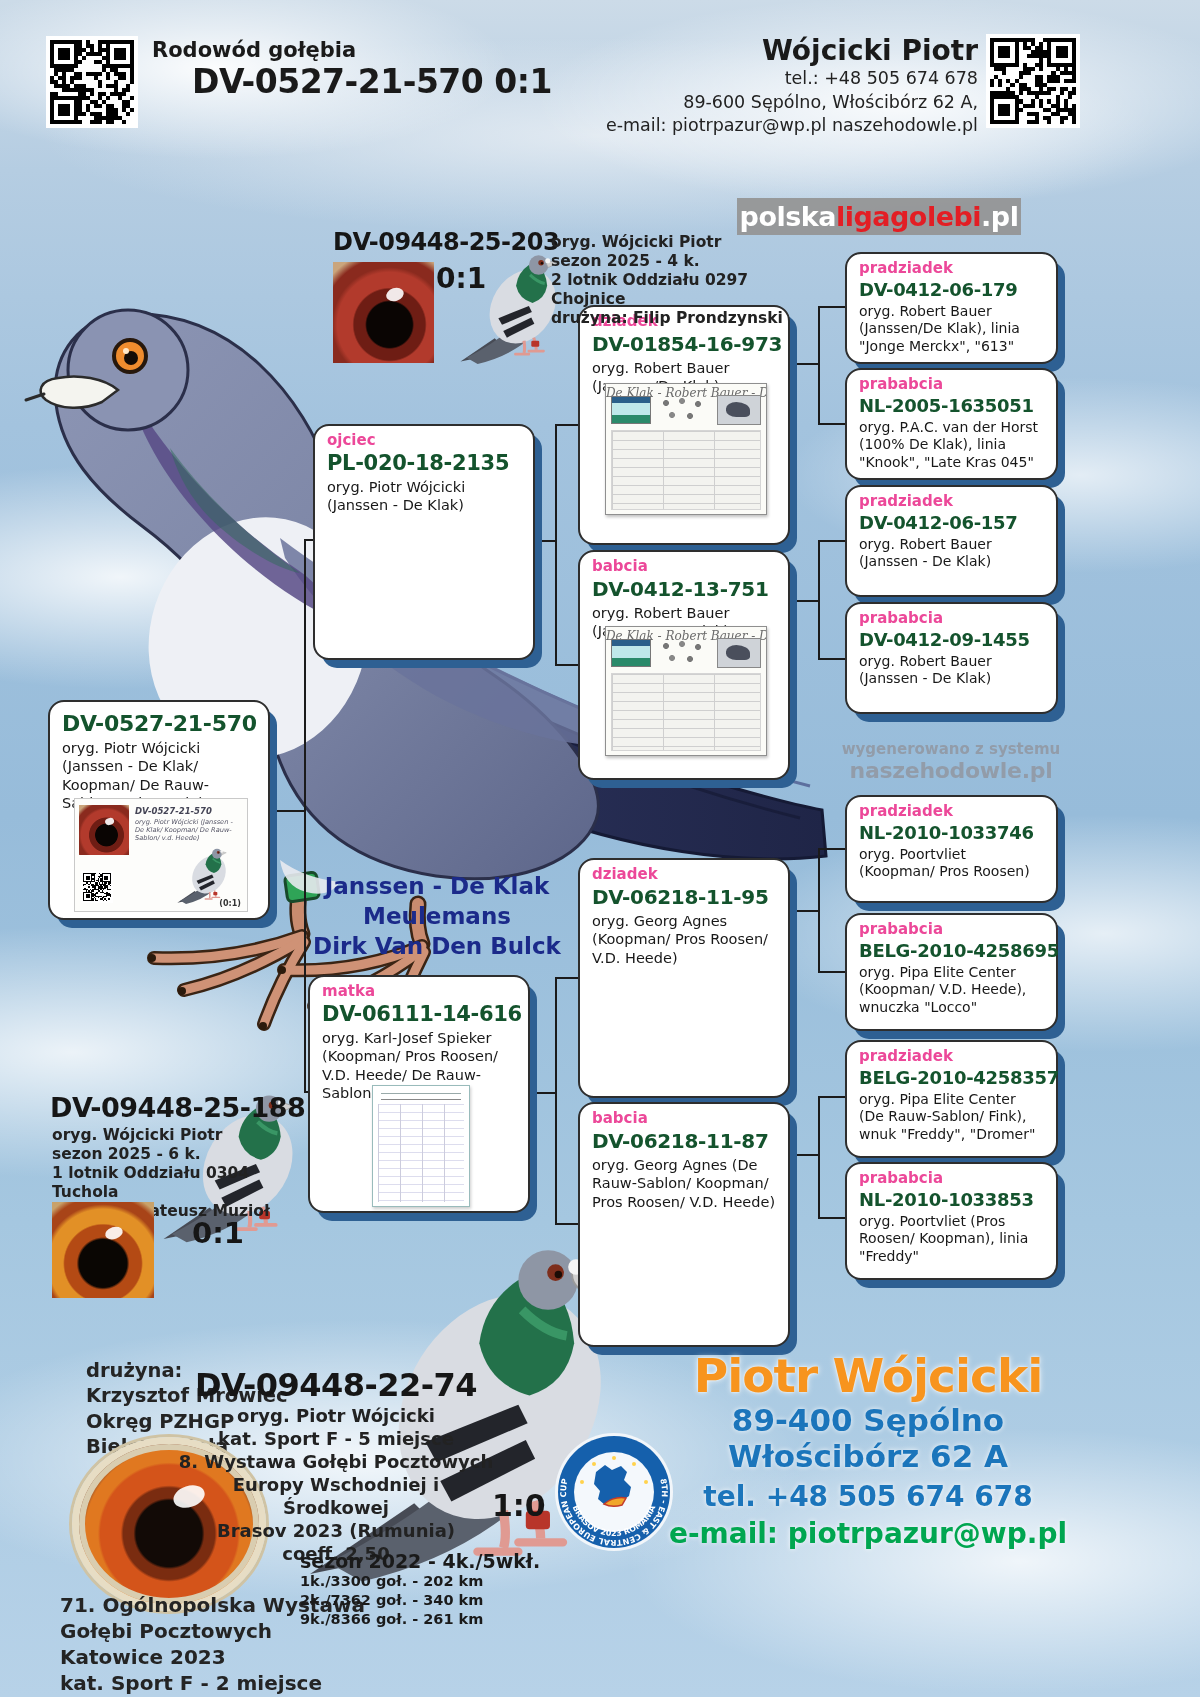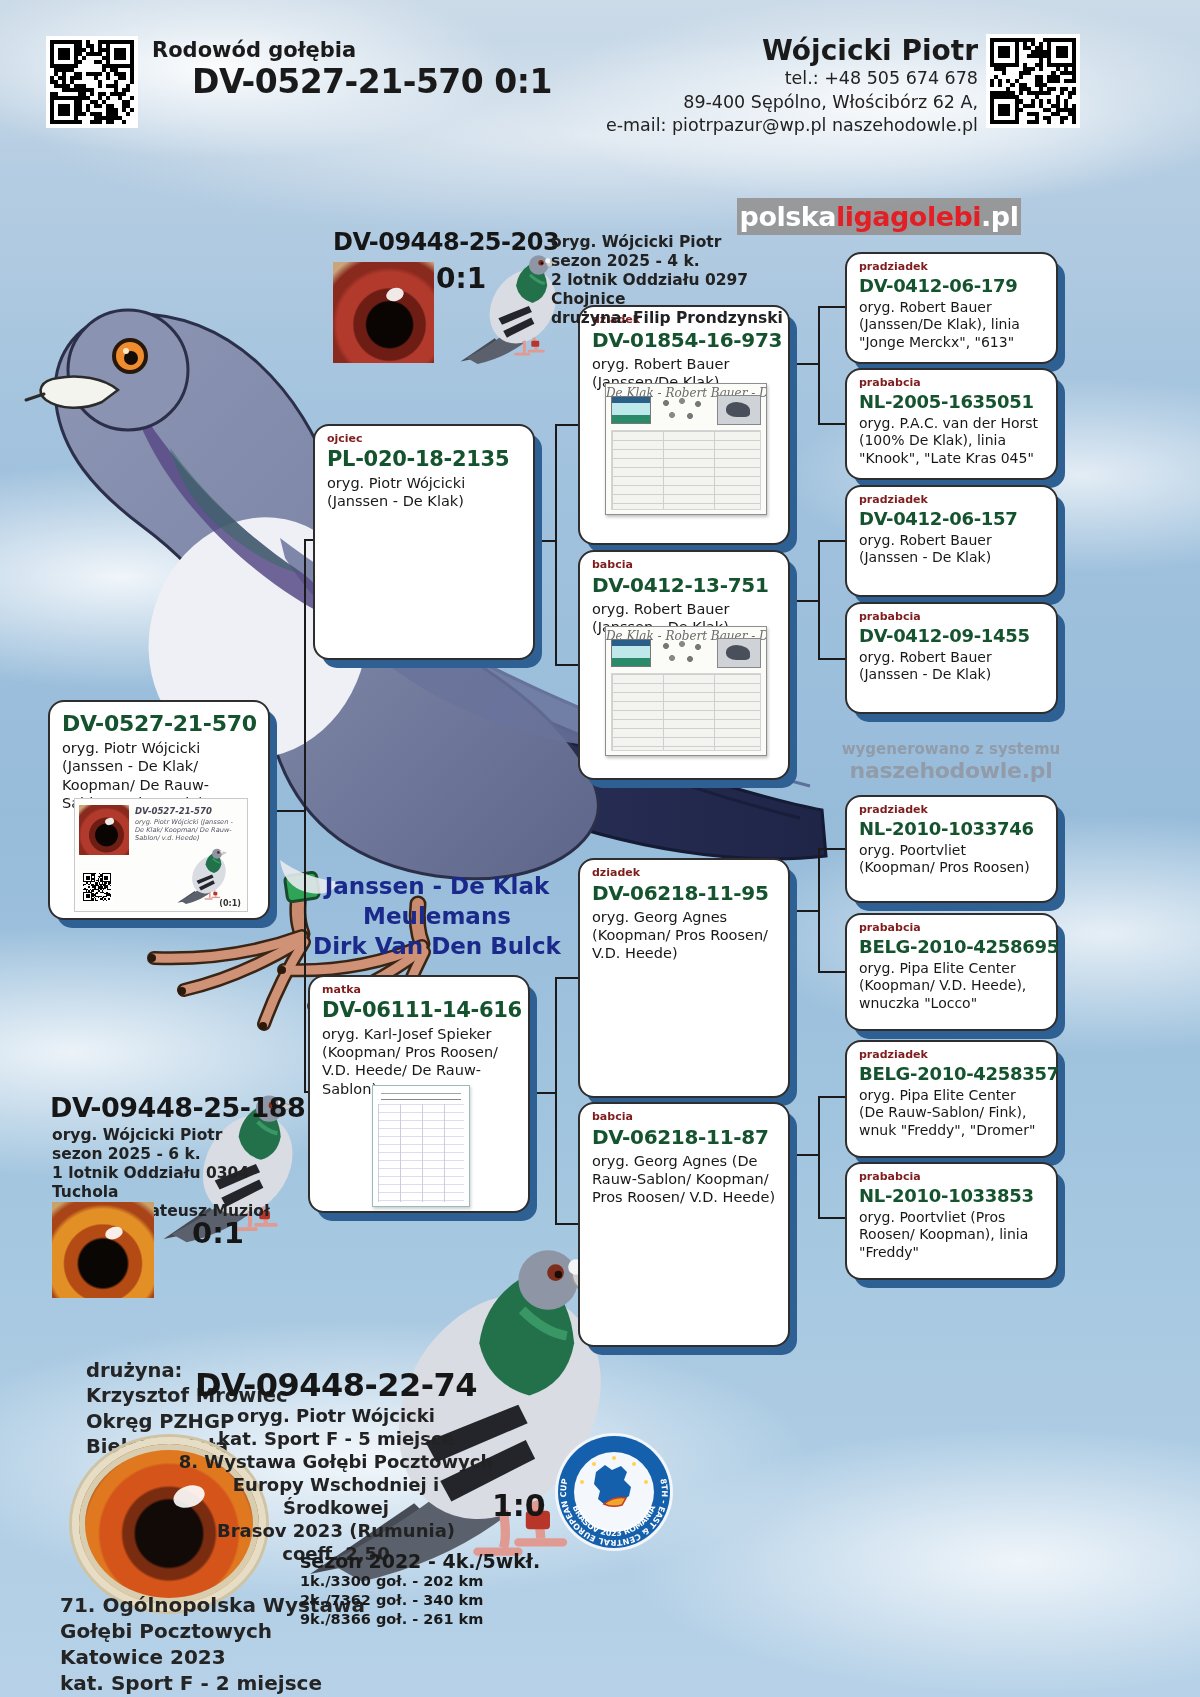--- a/index.html
+++ b/index.html
@@ -13,21 +13,21 @@
       radial-gradient(ellipse 560px 180px at 6% 62%, rgba(255,255,255,.8), rgba(255,255,255,0) 70%),
       radial-gradient(ellipse 520px 170px at 92% 55%, rgba(255,255,255,.75), rgba(255,255,255,0) 70%),
       radial-gradient(ellipse 640px 200px at 30% 86%, rgba(255,255,255,.85), rgba(255,255,255,0) 70%),
       radial-gradient(ellipse 560px 190px at 85% 92%, rgba(255,255,255,.8), rgba(255,255,255,0) 70%),
       radial-gradient(ellipse 800px 140px at 50% 8%, rgba(235,240,245,.8), rgba(255,255,255,0) 70%),
       linear-gradient(180deg,#ccdbe8 0%,#b5cde2 10%,#a3c3de 25%,#97bcda 48%,#a5c7e0 72%,#b7d2e8 100%);}
   .abs{position:absolute;}
   
   .pbox{position:absolute;background:#fff;border:2px solid #2e2e2e;border-radius:16px;
         box-shadow:8px 9px 0 -1px #2e6093;padding:7px 12px 8px;z-index:3;box-sizing:border-box;}
-  .pbox-label{font-size:11px;font-weight:700;color:#7f1d1d;line-height:1.05;}
+  .pbox-label{font-size:15px;font-weight:700;color:#ec4899;line-height:1.05;}
   .pbox-ring{font-size:20px;font-weight:700;color:#14532d;white-space:nowrap;letter-spacing:-.3px;margin:2px 0 3px;}
   .pbox-desc{font-size:14.5px;color:#181818;line-height:1.27;}
   .gg .pbox-ring{font-size:18px;}
   .gg .pbox-desc{font-size:14px;line-height:1.25;}
   .ln{position:absolute;background:#1b1b1b;z-index:2;}
   
   .hdr-doclabel{font-size:21px;font-weight:700;}
   .hdr-ring{font-size:33px;font-weight:700;letter-spacing:-.5px;margin-left:40px;}
   .hdr-right{position:absolute;right:222px;top:34px;width:520px;text-align:right;}
   .hdr-owner{font-size:28px;font-weight:700;}
@@ -395,21 +395,21 @@
         <rect x="2" y="16" width="3" height="3" fill="#000"></rect>
       </svg>
     </div>
   <div class="abs" style="left:152px;top:38px;z-index:4">
     <div class="hdr-doclabel">Rodowód gołębia</div>
     <div class="hdr-ring">DV-0527-21-570 0:1</div>
   </div>
   <div class="hdr-right" style="z-index:4">
     <div class="hdr-owner">Wójcicki Piotr</div>
     <div class="hdr-line">tel.: +48 505 674 678</div>
-    <div class="hdr-line">89-400 Sępólno, Włościbórz 62 A,</div>
+    <div class="hdr-line">89-600 Sępólno, Włościbórz 62 A,</div>
     <div class="hdr-line">e-mail: piotrpazur@wp.pl naszehodowle.pl</div>
   </div>
   <div class="qr" style="left:986px;top:34px;width:94px;height:94px">
       <svg viewBox="0 0 21 21" shape-rendering="crispEdges" xmlns="http://www.w3.org/2000/svg">
         <rect x="7" y="0" width="1" height="1" fill="#000"></rect>
         <rect x="8" y="0" width="1" height="1" fill="#000"></rect>
         <rect x="9" y="0" width="1" height="1" fill="#000"></rect>
         <rect x="10" y="0" width="1" height="1" fill="#000"></rect>
         <rect x="13" y="0" width="1" height="1" fill="#000"></rect>
         <rect x="8" y="1" width="1" height="1" fill="#000"></rect>
@@ -939,14 +939,21 @@
         <circle cx="42" cy="34" r="2"></circle>
     </g>
     <text font-size="8" font-weight="700" fill="#fff" font-family="DejaVu Sans, Liberation Sans, sans-serif">
       <textPath href="#arcT" startOffset="50%" text-anchor="middle">8TH - EAST &amp; CENTRAL EUROPEAN CUP</textPath>
     </text>
     <text font-size="8" font-weight="700" fill="#fff" font-family="DejaVu Sans, Liberation Sans, sans-serif">
       <textPath href="#arcB" startOffset="50%" text-anchor="middle">BRASOV 2023 ROMANIA</textPath>
     </text>
   </svg>
 
+  <div class="foot">
+    <div class="name" style="color:#f7941e">Piotr Wójcicki</div>
+    <div class="a" style="color:#1b75bb">89-400 Sępólno</div>
+    <div class="a" style="color:#1b75bb">Włościbórz 62 A</div>
+    <div class="t" style="color:#1b75bb">tel. +48 505 674 678</div>
+    <div class="e" style="color:#00a650">e-mail: piotrpazur@wp.pl</div>
+  </div>
 
 </div>
 
 </body></html>

